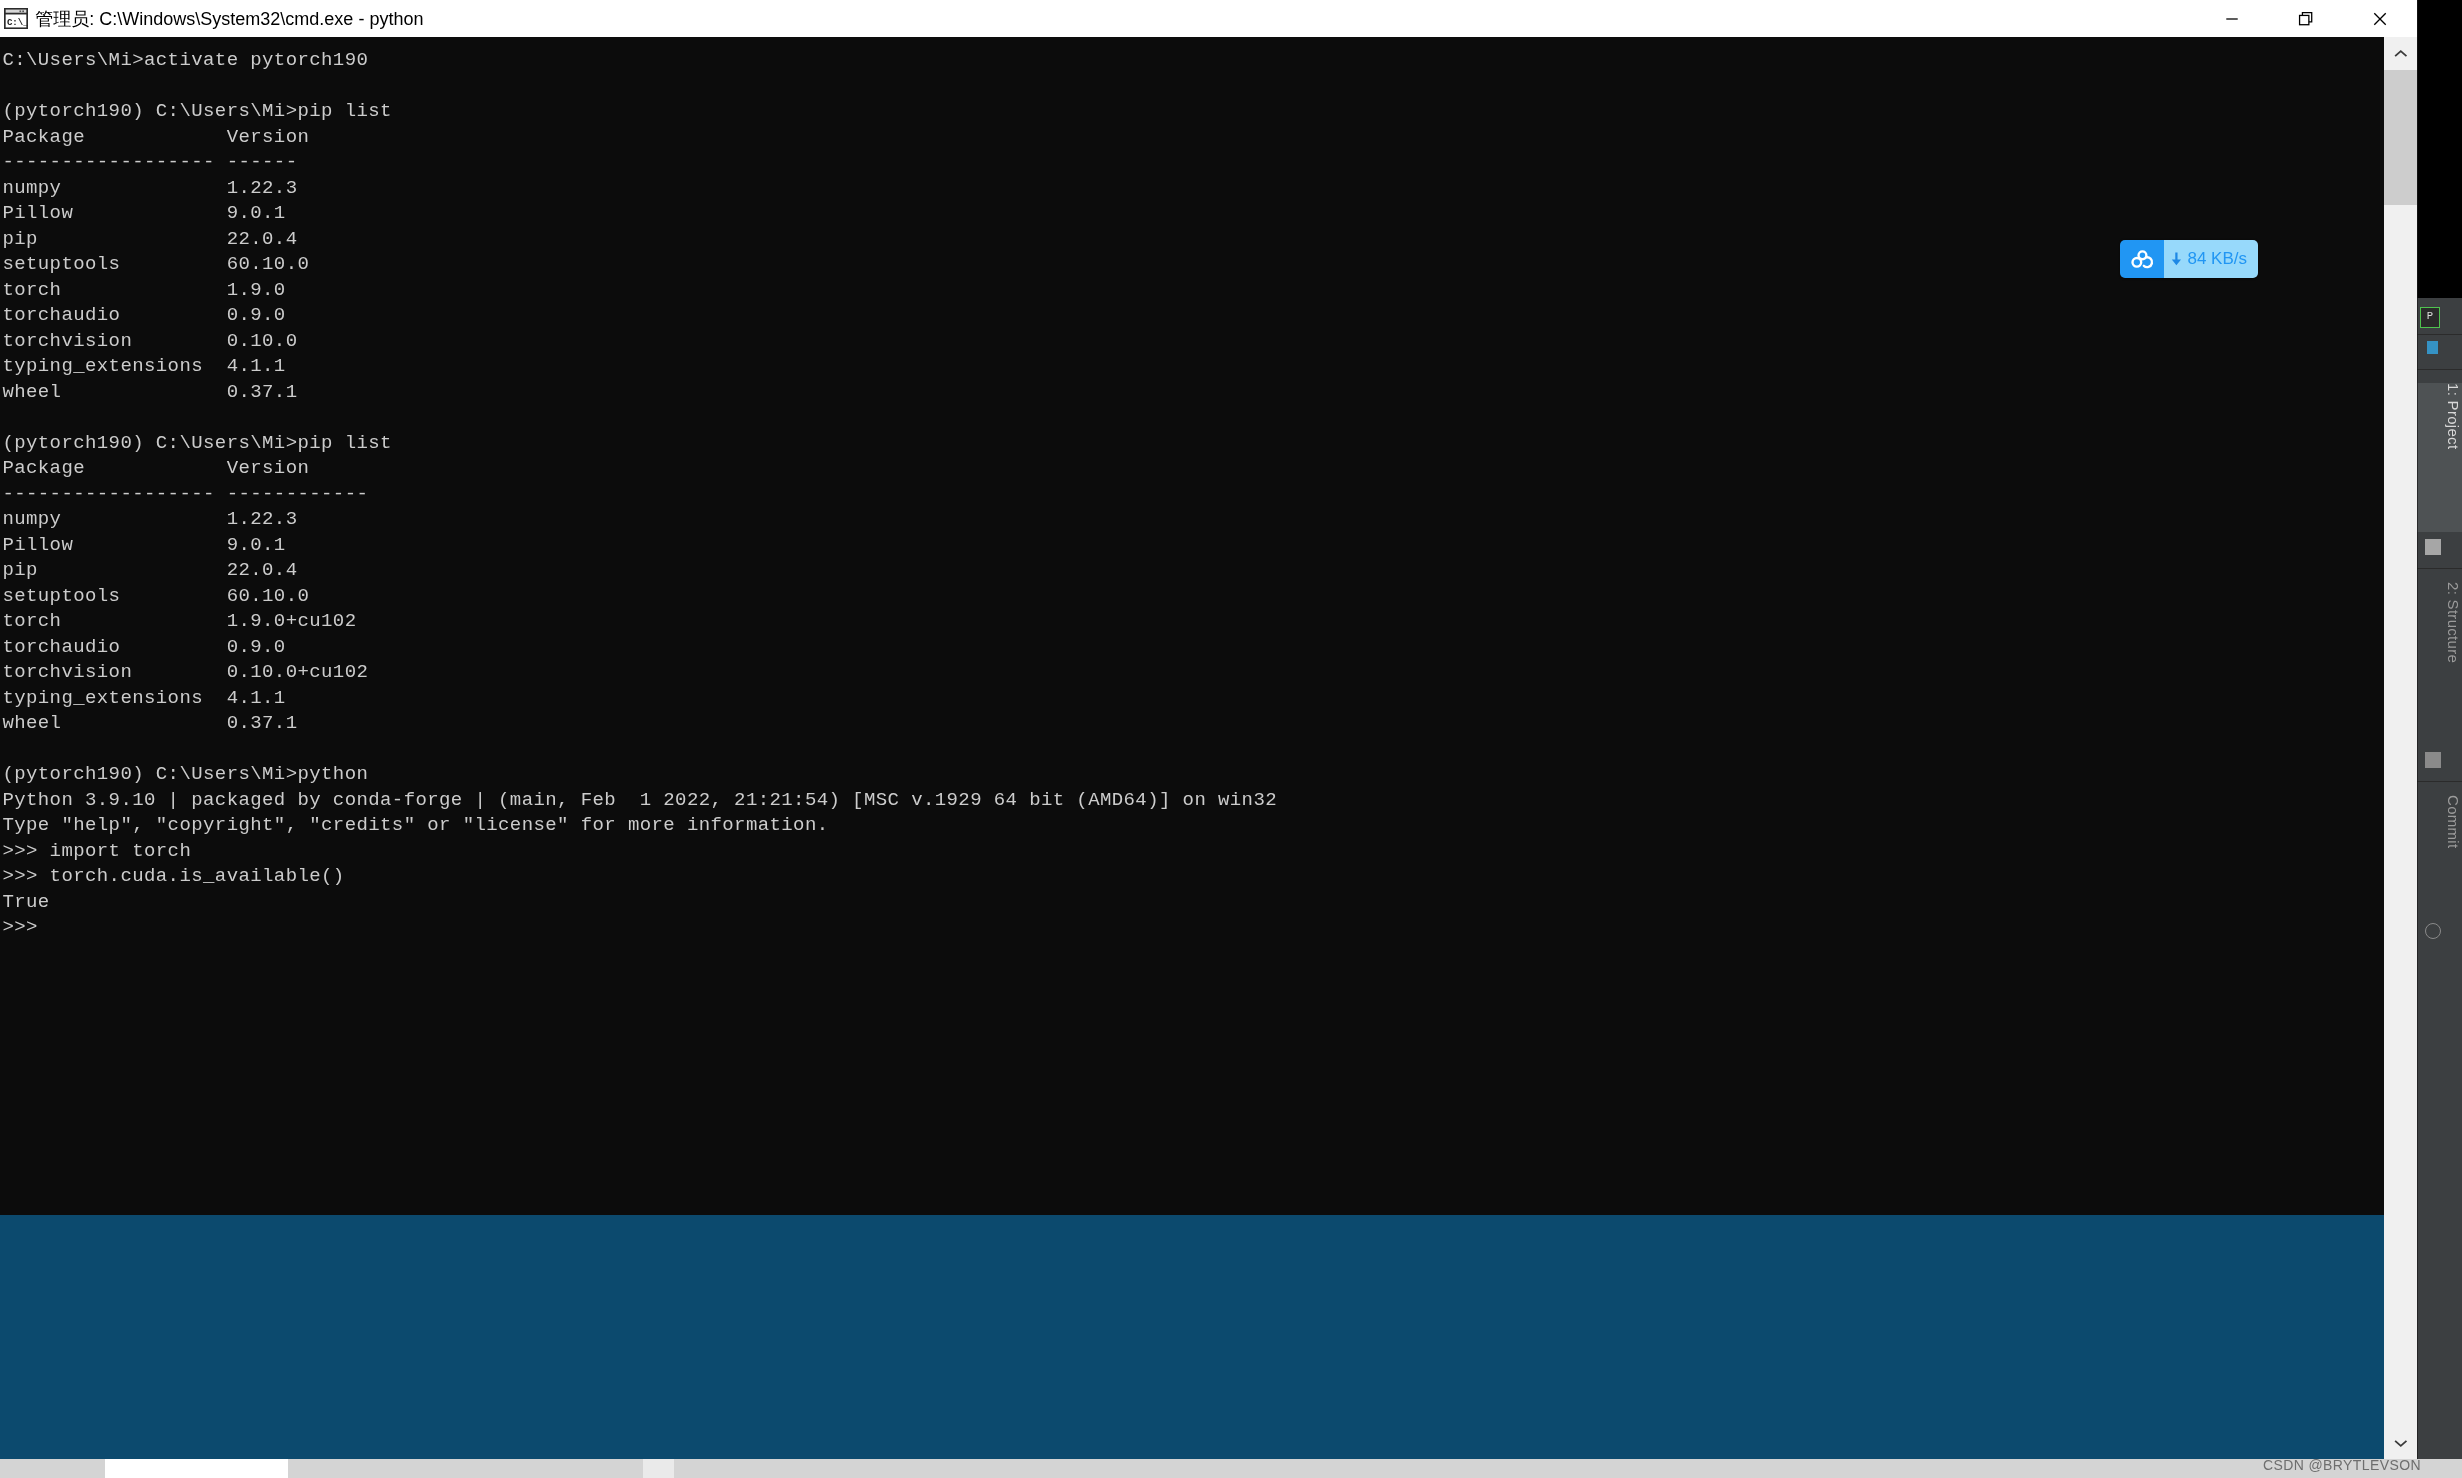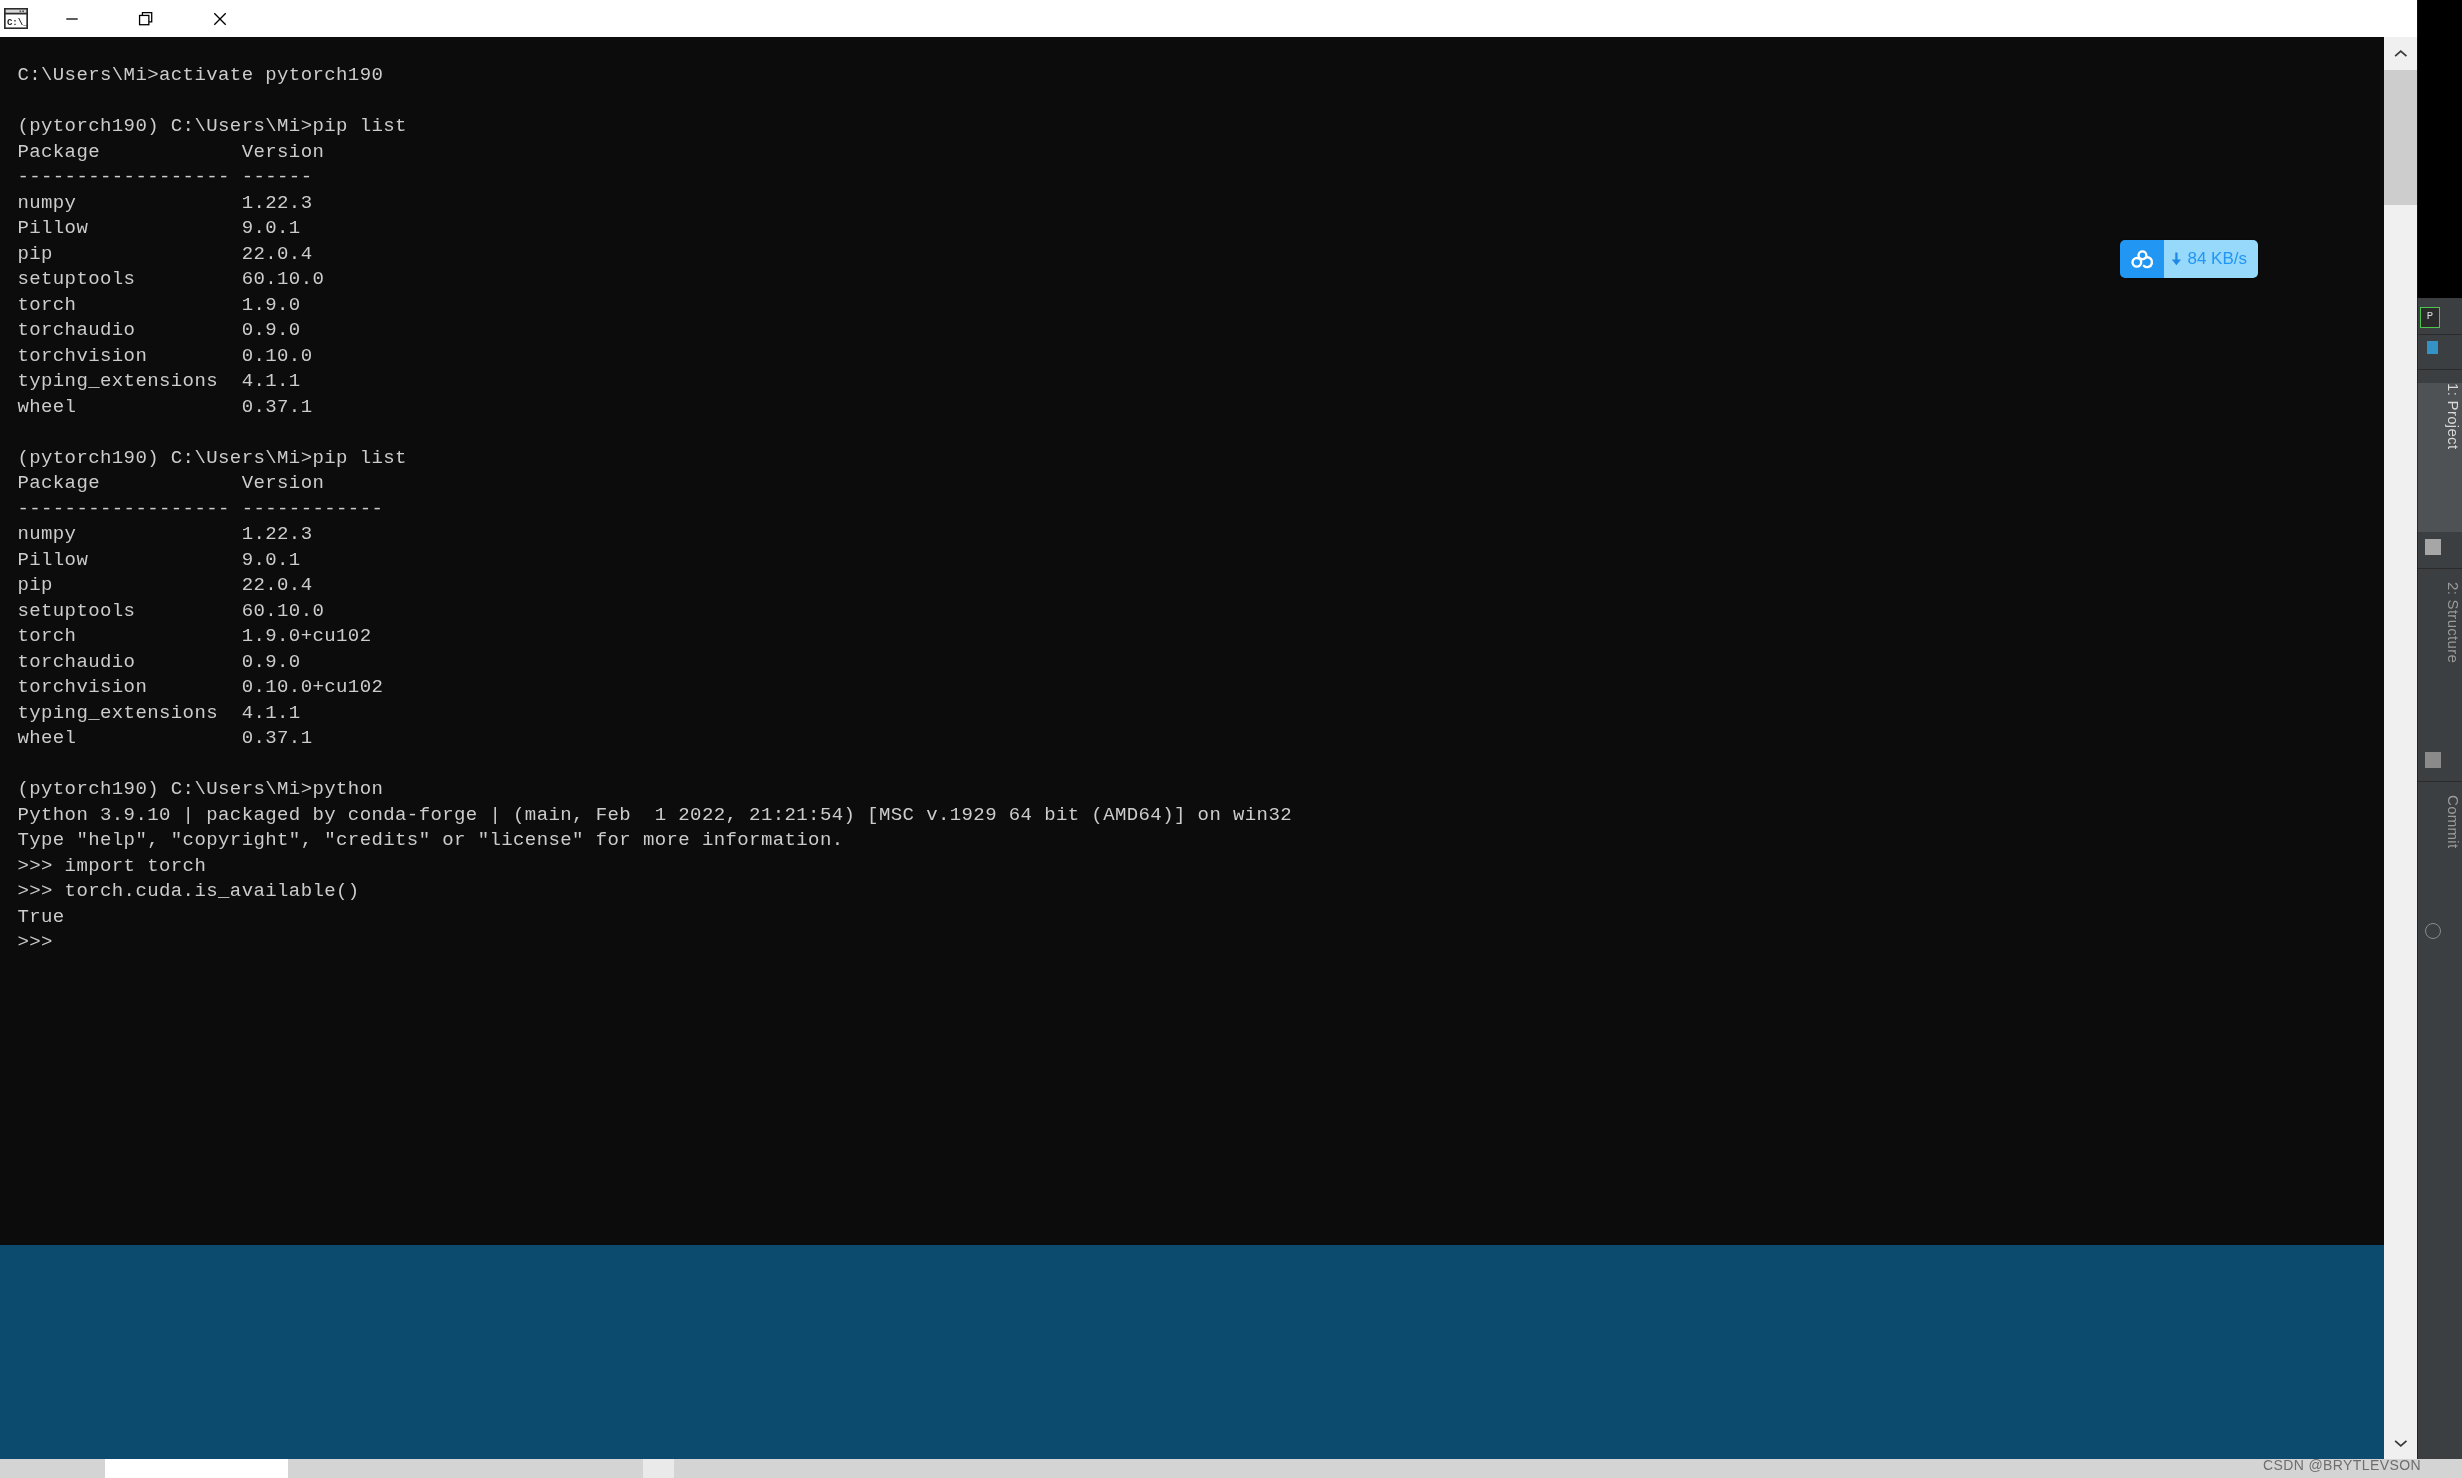--- a/index.html
+++ b/index.html
@@ -137,21 +137,21 @@
 
   
   #terminal {
     position: absolute;
     left: 0;
     top: 37px;
     width: 2384px;
     height: 1176px;
     background: #0c0c0c;
     overflow: hidden;
-    padding: 16px;
+    padding: 1px;
   }
   #term-text {
     margin: 0;
     padding: 10px 0 0 1.4px;
     font-family: "Liberation Mono", "DejaVu Sans Mono", monospace;
     font-size: 19px;
     line-height: 25.5px;
     color: #cccccc;
     white-space: pre;
     letter-spacing: 0.4px;
@@ -302,20 +302,21 @@
     <div id="app-icon">
       <svg width="24" height="21" viewBox="0 0 34 30">
         <rect x="1" y="1" width="32" height="28" fill="#ffffff" stroke="#2b2b2b" stroke-width="2.5"></rect>
         <rect x="1" y="1" width="32" height="7" fill="#d8d8d8" stroke="#2b2b2b" stroke-width="2.5"></rect>
         <rect x="22" y="3.5" width="2.4" height="2.4" fill="#555"></rect>
         <rect x="26" y="3.5" width="2.4" height="2.4" fill="#555"></rect>
         <text x="4" y="24" font-family="Liberation Mono, monospace" font-size="13" font-weight="bold" fill="#1a1a1a">C:\_</text>
       </svg>
     </div>
 
+    <div id="title-text">管理员: C:\Windows\System32\cmd.exe - python</div>
 
     <div class="win-btn">
       <svg width="20" height="20" viewBox="0 0 28 28">
         <line x1="6" y1="14" x2="22" y2="14" stroke="#000" stroke-width="1.8"></line>
       </svg>
     </div>
     <div class="win-btn">
       <svg width="20" height="20" viewBox="0 0 28 28">
         <rect x="5" y="9" width="13" height="13" fill="none" stroke="#000" stroke-width="1.8"></rect>
         <polyline points="9,9 9,5 22,5 22,18 18,18" fill="none" stroke="#000" stroke-width="1.8"></polyline>

